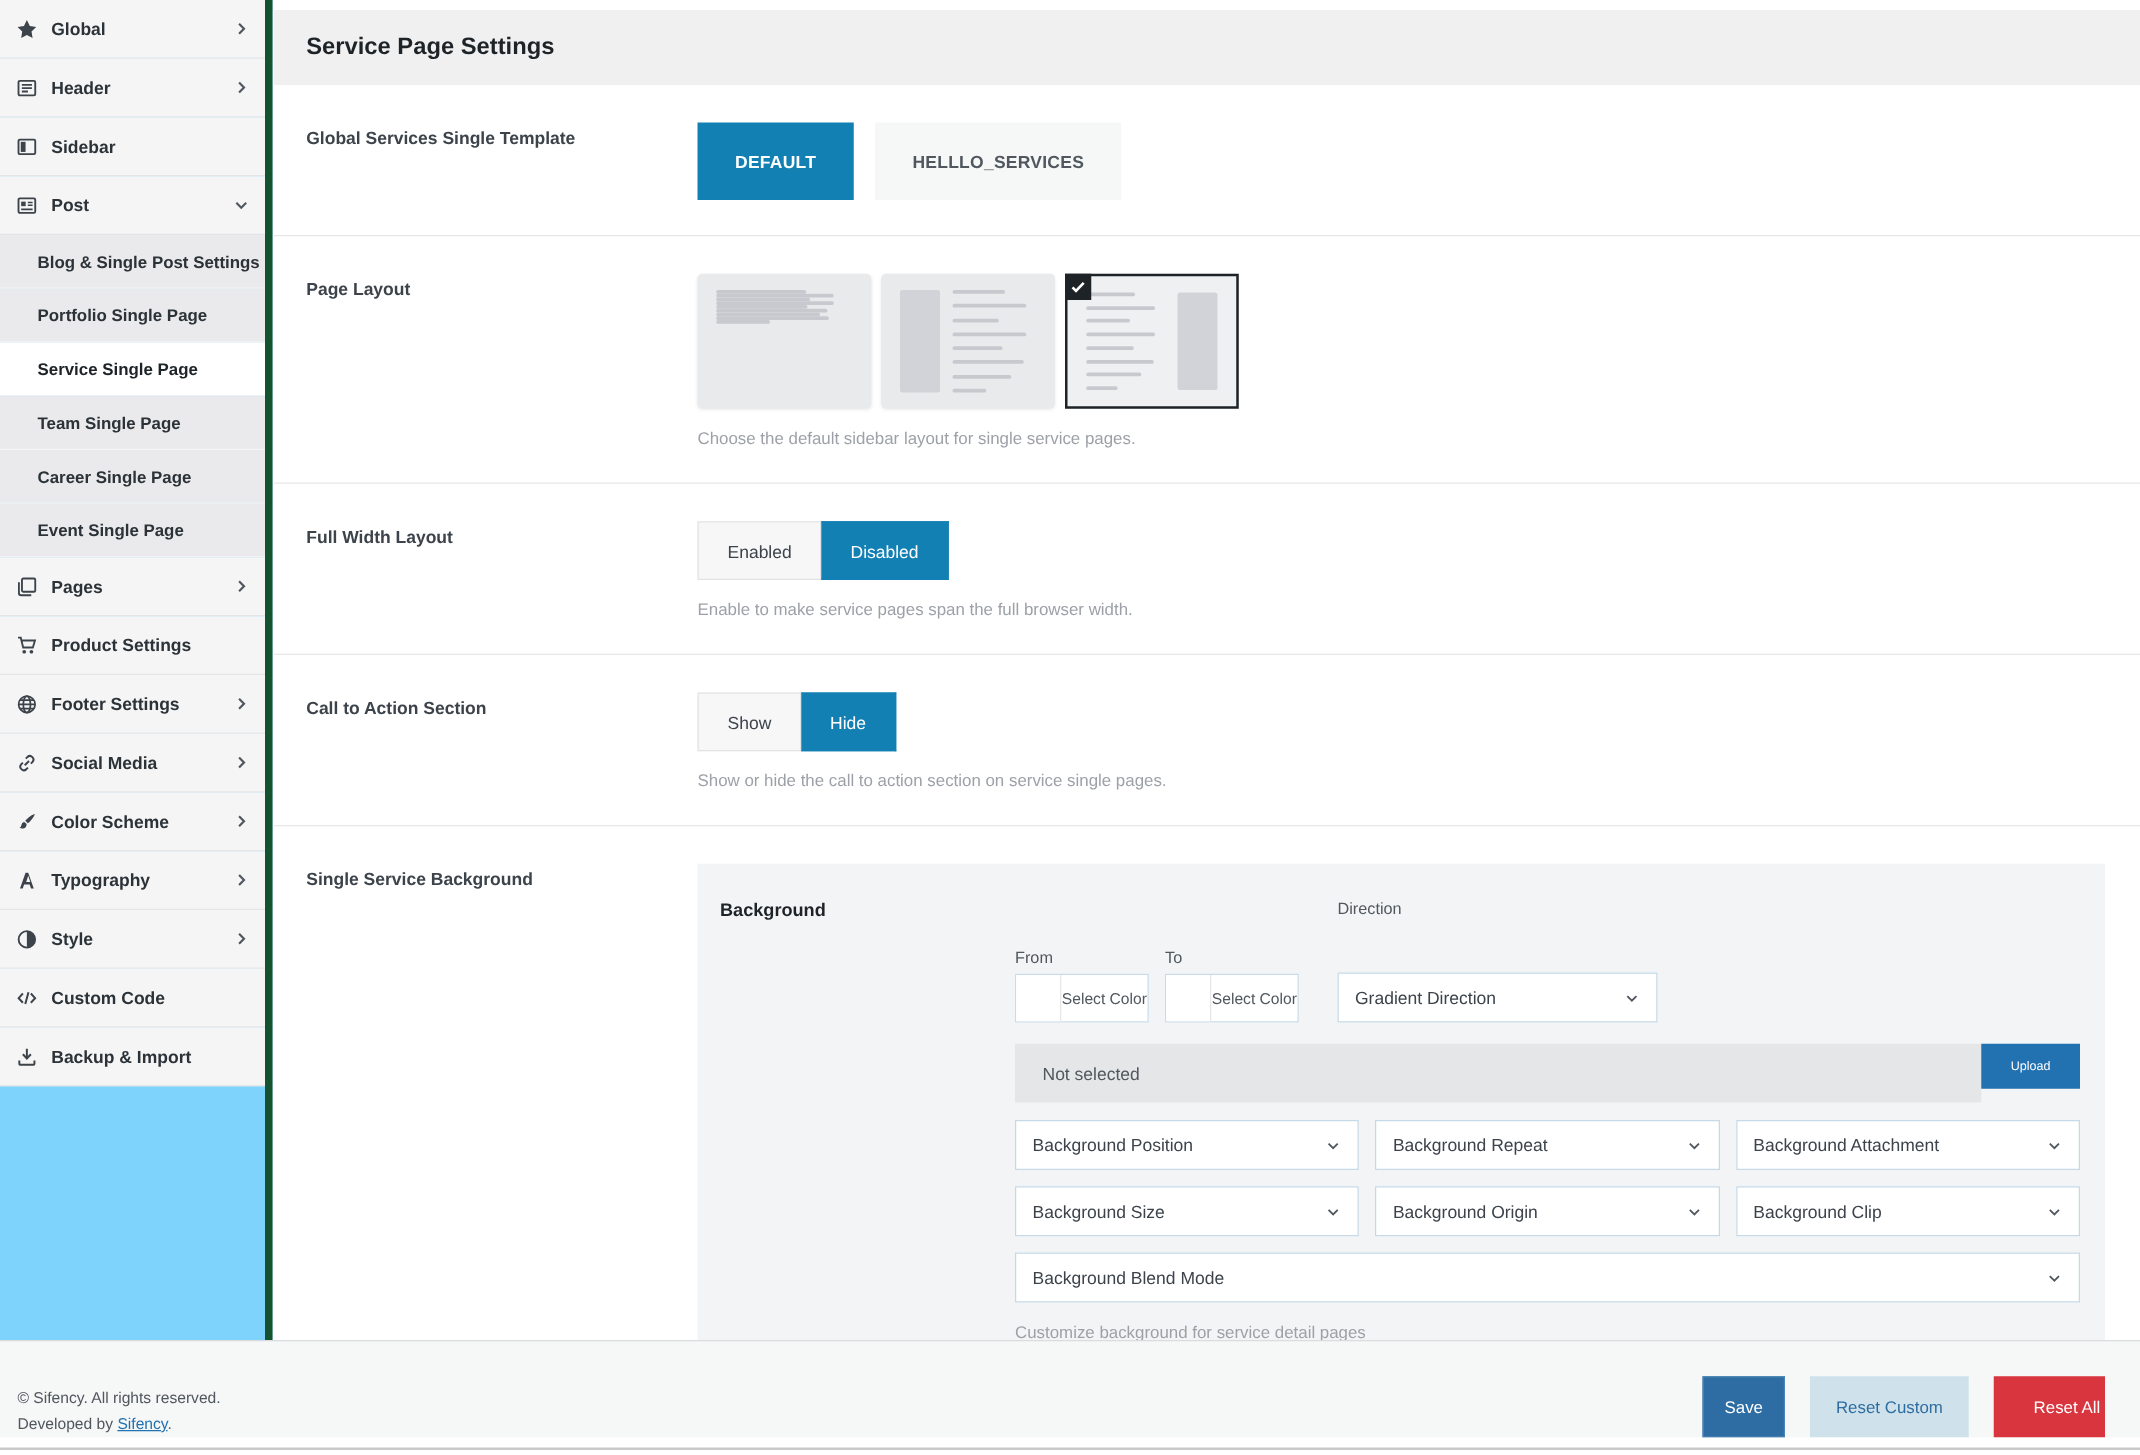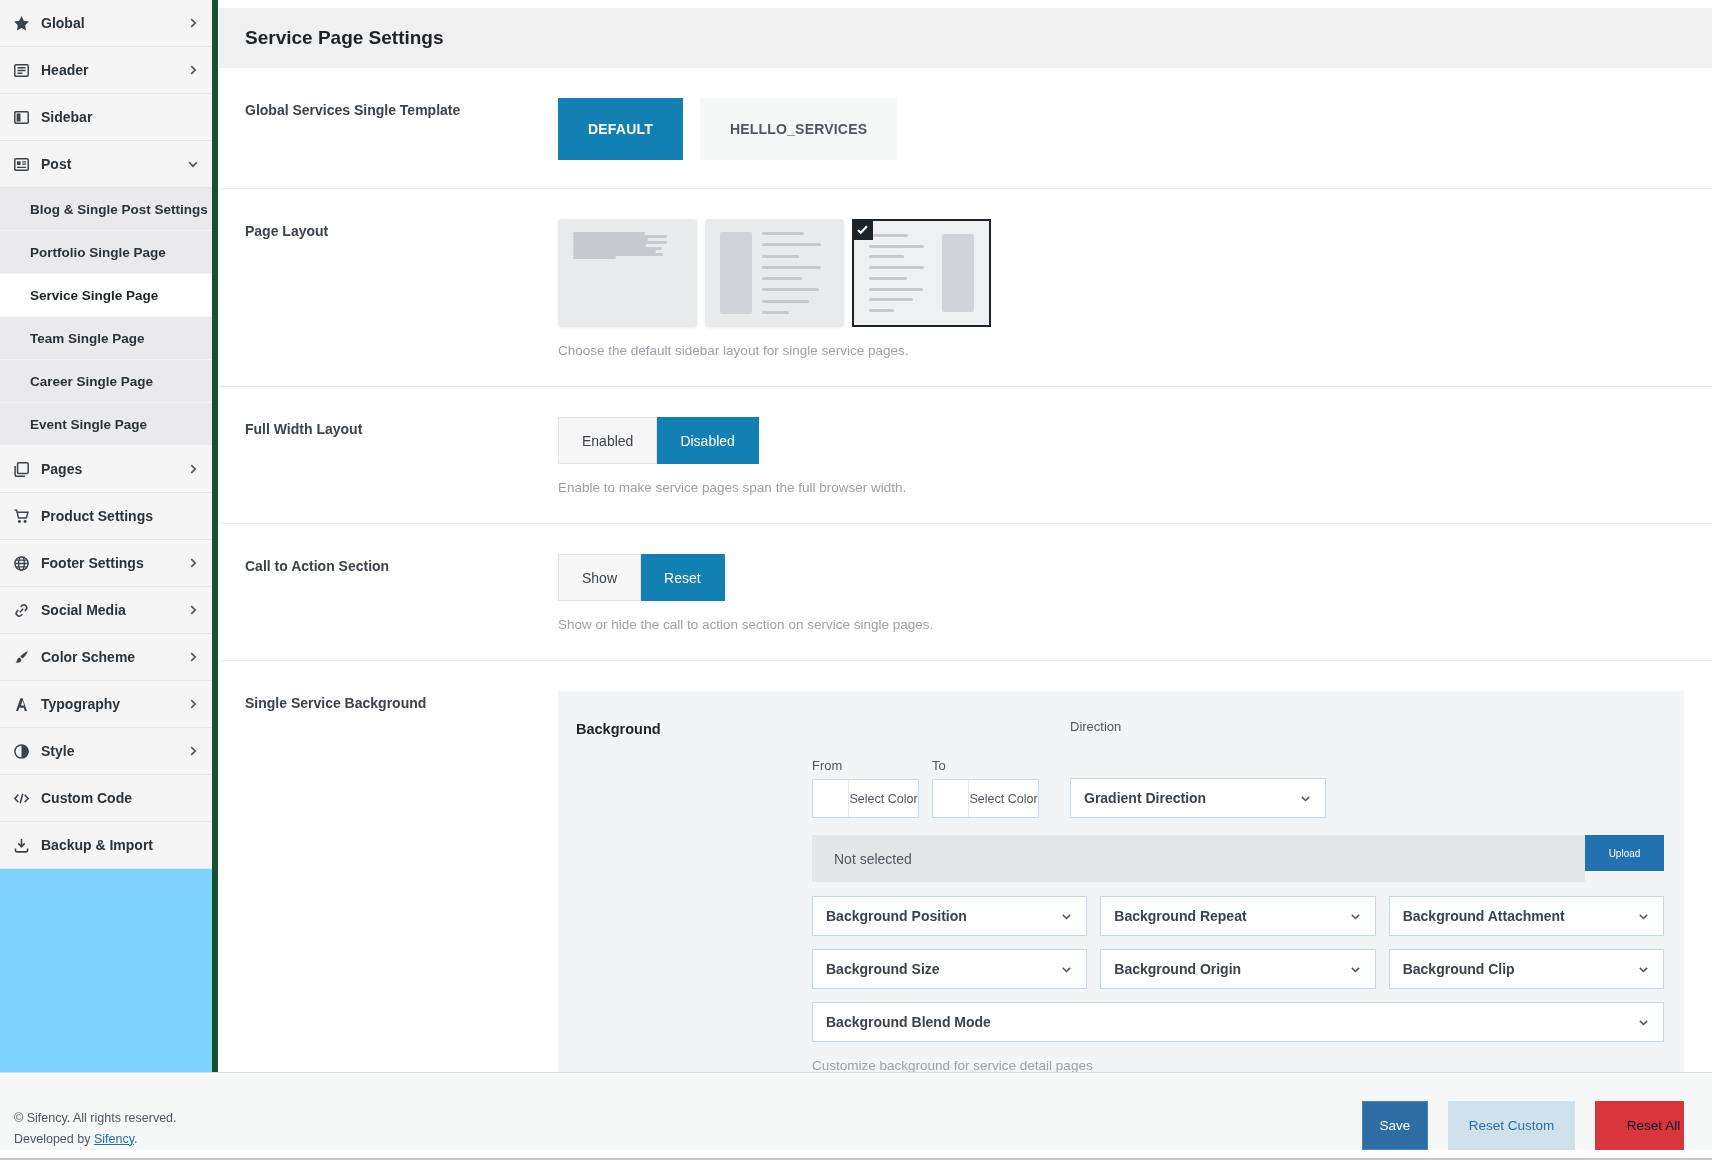--- a/index.html
+++ b/index.html
@@ -69,42 +69,42 @@
   .bg-panel-label { flex:0 0 236px; font-size:14.5px; font-weight:700; color:#1d2327; padding-top:2px; }
   .bg-controls { flex:1; }
   .field-row { display:flex; align-items:flex-end; gap:13px; }
   .field { display:flex; flex-direction:column; }
   .field-label { font-size:13px; color:#50575e; margin-bottom:6px; }
   .color-box { display:flex; width:107px; height:39px; background:#fff; border:1px solid #c9dcea; cursor:pointer; }
   .swatch { width:36px; background:#fff; border-right:1px solid #e7e7e9; }
   .color-box span { flex:1; display:flex; align-items:center; justify-content:center; font-size:12.5px; color:#50575e; }
   .direction-field { margin-left:18px;gap:38px; }
   .select { display:flex; align-items:center; justify-content:space-between; background:#fff;
-            border:1px solid #c5d9e6; height:40px; padding:0 13px; font-size:14px; color:#3c434a; cursor:pointer;font-weight:bold; }
+            border:1px solid #c5d9e6; height:40px; padding:0 13px; font-size:14px; color:#3c434a; cursor:pointer; }
   .select svg { width:13px; height:13px; color:#50575e; flex:0 0 13px; }
   .direction-select { width:256px; }
   .upload-row { display:flex; margin-top:17px; }
   .upload-bar { flex:1; height:47px; background:#e5e6e8; display:flex; align-items:center; padding-left:22px;
                 font-size:14px; color:#50575e; }
   .upload-btn { width:79px; height:36px; border:none; background:#2271b1; color:#fff; font-family:inherit;
                 font-size:10px; cursor:pointer; }
   .select-grid { display:grid; grid-template-columns:1fr 1fr 1fr; gap:13px; margin-top:14px; }
   .blend-row { margin-top:13px; }
 
   
   .footer { position:absolute; left:0; top:1072px; width:1712px; height:78px; background:#f6f7f7;
             border-top:1px solid #dcdcdf; display:flex; align-items:flex-end; justify-content:space-between;
             padding:0 28px 0 14px; }
   .copyright { font-size:12.5px; color:#50575e; line-height:1.7; }
   .copyright a { color:#2271b1; text-decoration:underline; cursor:pointer; }
   .footer-buttons { display:flex; gap:20px; }
   .btn { height:49px; border:none; font-family:inherit; font-size:13.5px; cursor:pointer; }
   .btn-save { width:66px; background:#2d6da3; color:#fff; border:1px solid #4a86b5; }
   .btn-reset-section { width:127px; background:#cfe2ec; color:#2e6d9f; }
-  .btn-reset-all { width:89px; background:#d8353e; color:#0f172a;padding-left:28px; }
+  .btn-reset-all { width:89px; background:#d8353e; color:#ffffff;padding-left:28px; }
 
   .bottom-strip { position:absolute; left:0; top:1150px; width:1712px; height:14px; background:#fff; }
   .bottom-line { position:absolute; left:0; top:8px; width:1712px; height:2px; background:#c8c9cb; }
 </style>
 </head>
 <body>
 
 <div class="page">
 
   <aside class="sidebar">
@@ -395,21 +395,21 @@
         </div>
         <div class="help">Enable to make service pages span the full browser width.</div>
       </div>
     </section>
 
     <section class="row">
       <div class="row-label">Call to Action Section</div>
       <div class="row-content">
         <div class="seg">
           <div class="seg-opt">Show</div>
-          <div class="seg-opt selected">Reset</div>
+          <div class="seg-opt selected">Hide</div>
         </div>
         <div class="help">Show or hide the call to action section on service single pages.</div>
       </div>
     </section>
 
     <section class="row" style="border-bottom:none;">
       <div class="row-label">Single Service Background</div>
       <div class="row-content">
         <div class="bg-panel">
           <div class="bg-panel-label">Background</div>

